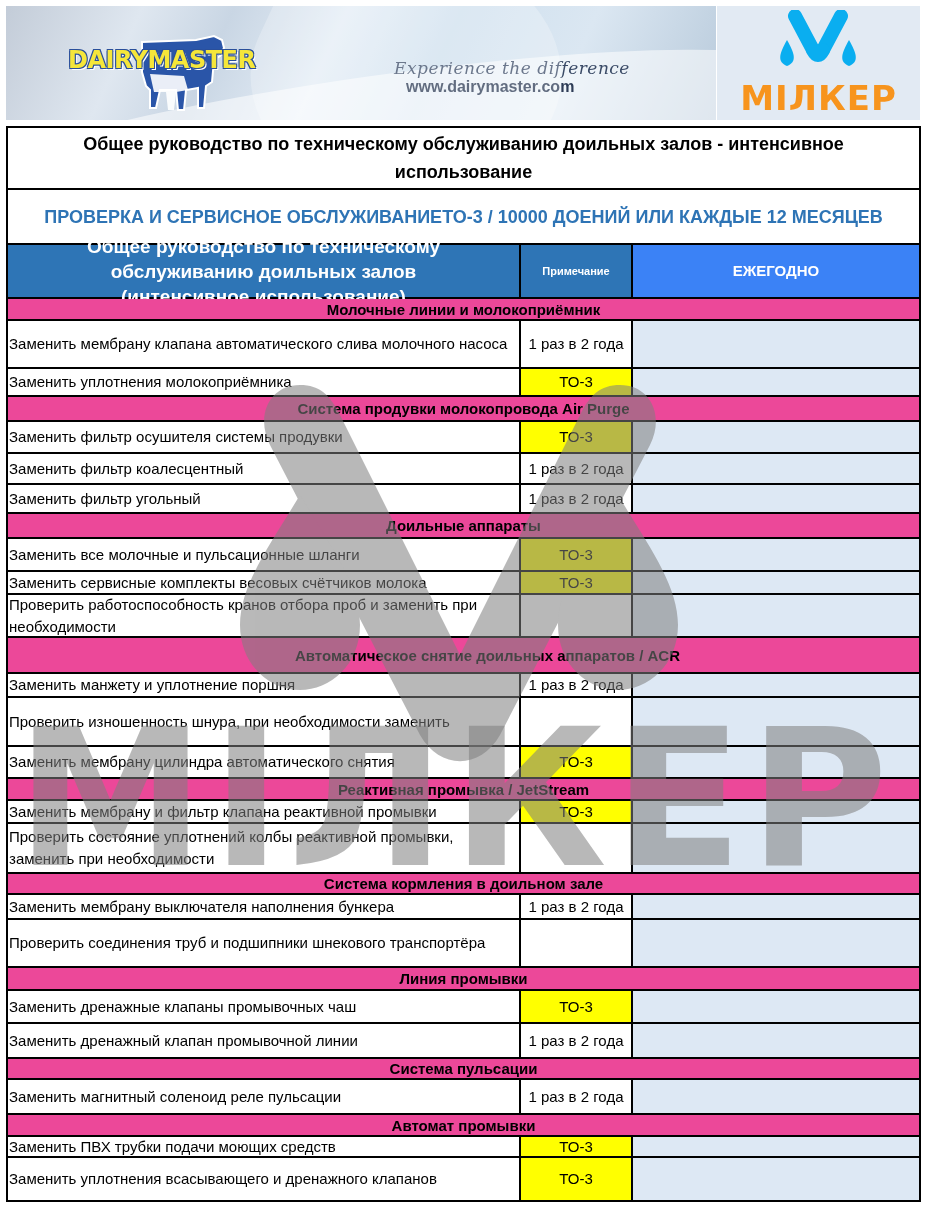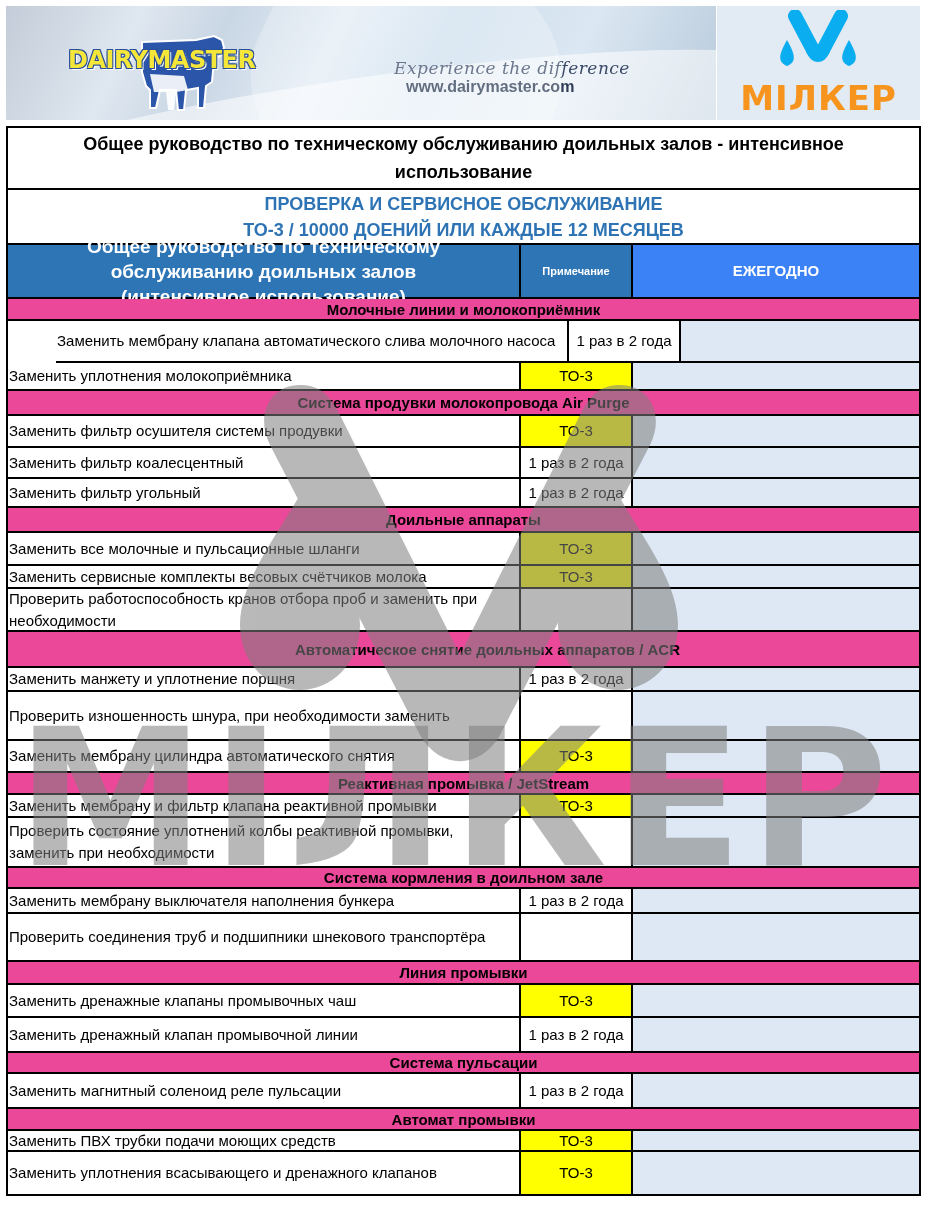--- a/index.html
+++ b/index.html
@@ -46,21 +46,21 @@
   .sheet { position: absolute; left: 6px; top: 126px; width: 915px; border: 2px solid #000; box-sizing: border-box; }
   .row { position: relative; display: flex; border-bottom: 2px solid #000; box-sizing: border-box; }
   .row:last-child { border-bottom: none; }
   .cell { box-sizing: border-box; display: flex; align-items: center; font-size: 15px; color: #000; line-height: 22px; }
   .c1 { width: 513px; padding-left: 1px; border-right: 2px solid #000; }
   .c2 { width: 112px; justify-content: center; border-right: 2px solid #000; white-space: nowrap; }
   .c3 { flex: 1; background: #dde8f4; }
   .c2.yellow { background: #ffff00; }
 
   .title-row { height: 62px; justify-content: center; text-align: center; font-weight: bold; font-size: 18px; line-height: 28px; padding: 2px 30px 0; }
-  .sub-row { height: 55px; flex-direction: column; align-items: center; justify-content: center; color: #2e74b5; font-weight: bold; font-size: 18px; line-height: 26px; }
+  .sub-row { height: 55px; flex-direction: row; align-items: center; justify-content: center; color: #2e74b5; font-weight: bold; font-size: 18px; line-height: 26px; }
   .head-row { height: 54px; background: #2e75b6; }
   .head-row .cell { color: #ffffff; font-weight: bold; justify-content: center; text-align: center; }
   .head-row .c1 { font-size: 19px; line-height: 25px; padding: 0 60px; }
   .head-row .c2 { font-size: 11px; }
   .head-row .c3 { background: #3b82f6; font-size: 15px; }
   .section-row { background: #ec4899; justify-content: center; font-weight: bold; font-size: 15px; align-items: center; }
 
   
   .watermark { position: absolute; left: 0; top: 0; width: 926px; height: 1227px; pointer-events: none; }
 </style>
@@ -96,21 +96,21 @@
     <div>ПРОВЕРКА И СЕРВИСНОЕ ОБСЛУЖИВАНИЕ</div>
     <div>ТО-3 / 10000 ДОЕНИЙ ИЛИ КАЖДЫЕ 12 МЕСЯЦЕВ</div>
   </div>
   <div class="row head-row">
     <div class="cell c1">Общее руководство по техническому обслуживанию доильных залов (интенсивное использование)</div>
     <div class="cell c2">Примечание</div>
     <div class="cell c3">ЕЖЕГОДНО</div>
   </div>
   <div id="table-body">
       <div class="row section-row" style="height: 22px;">Молочные линии и молокоприёмник</div>
-      <div class="row" style="height: 42px; margin-left: 48px;">
+      <div class="row" style="height: 48px;">
         <div class="cell c1">Заменить мембрану клапана автоматического слива молочного насоса</div>
         <div class="cell c2">1 раз в 2 года</div>
         <div class="cell c3"></div>
       </div>
       <div class="row" style="height: 28px;">
         <div class="cell c1">Заменить уплотнения молокоприёмника</div>
         <div class="cell c2 yellow">ТО-3</div>
         <div class="cell c3"></div>
       </div>
       <div class="row section-row" style="height: 25px;">Система продувки молокопровода Air Purge</div>

